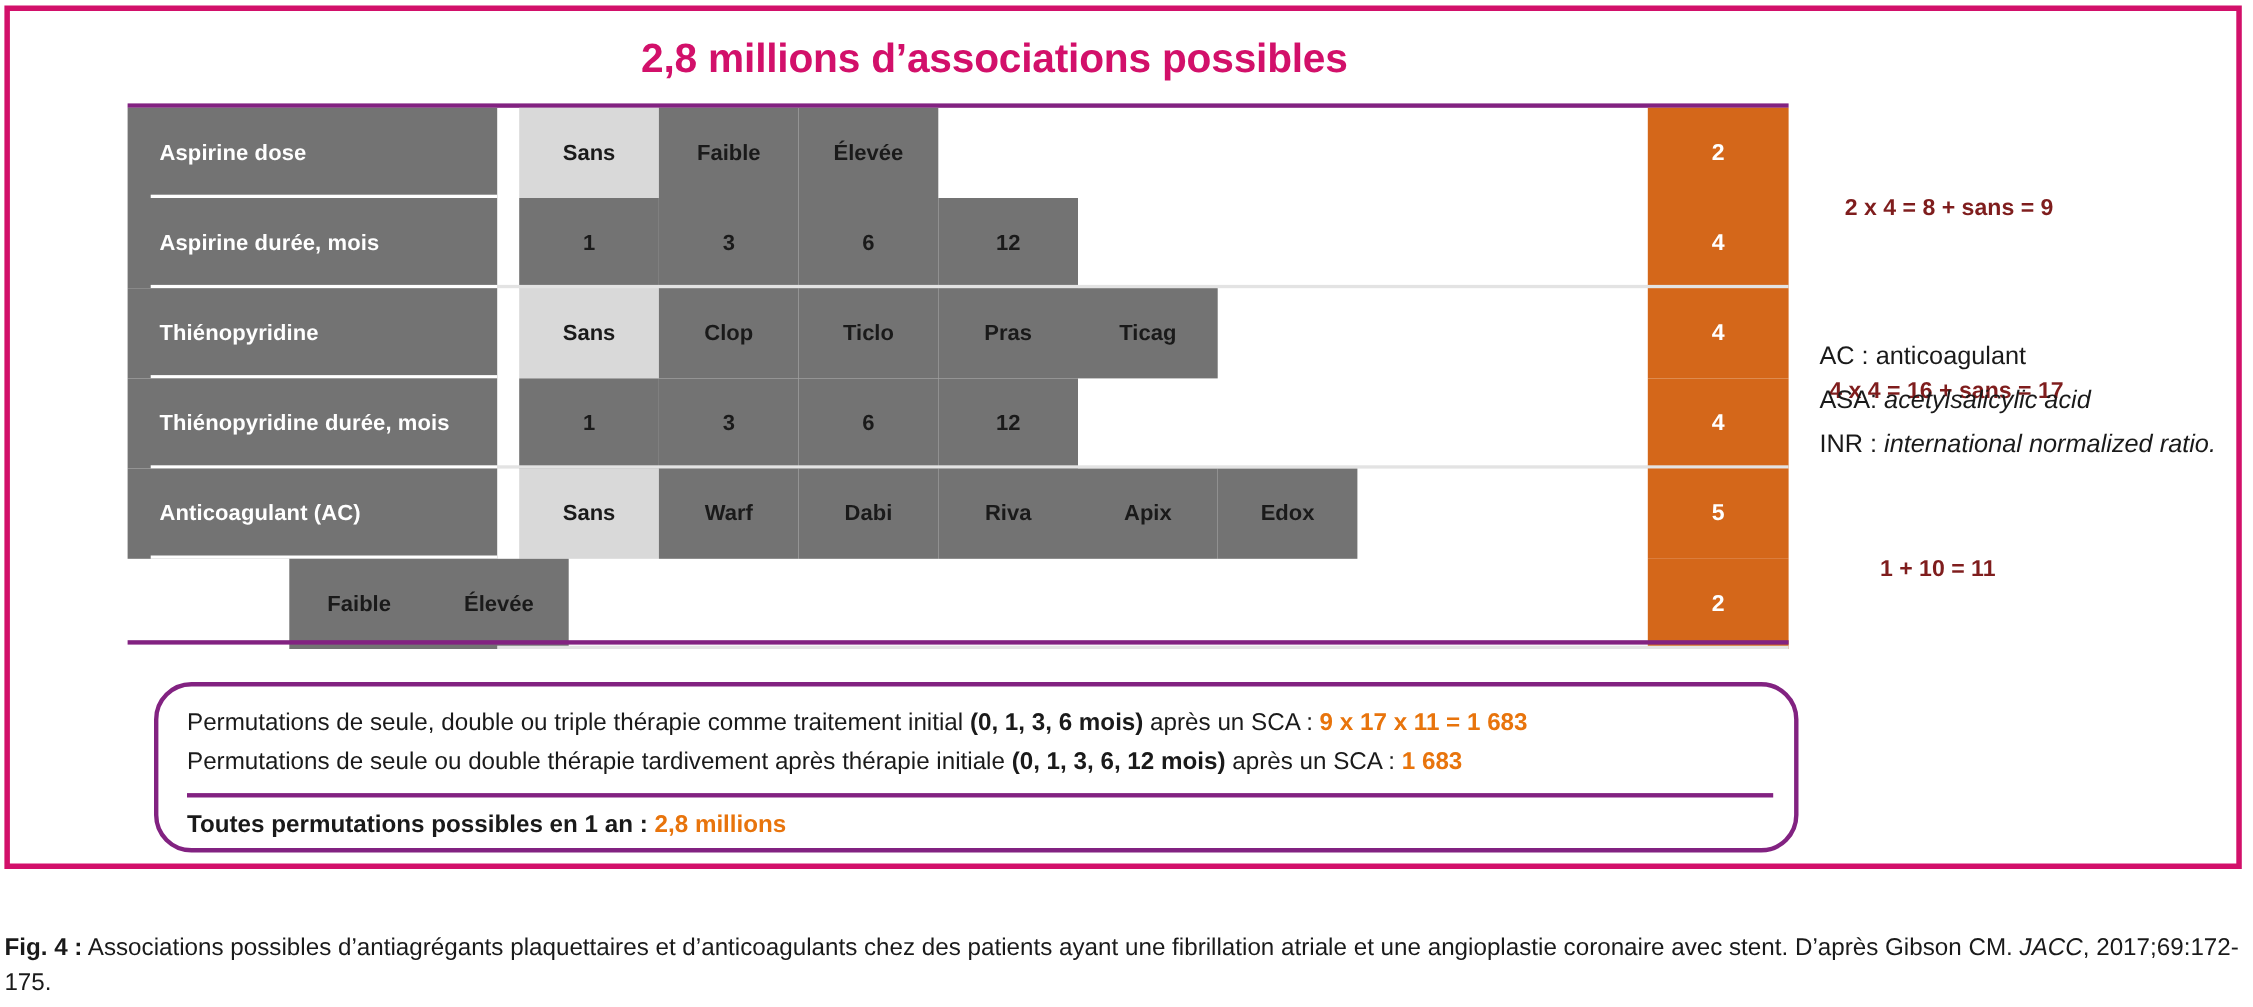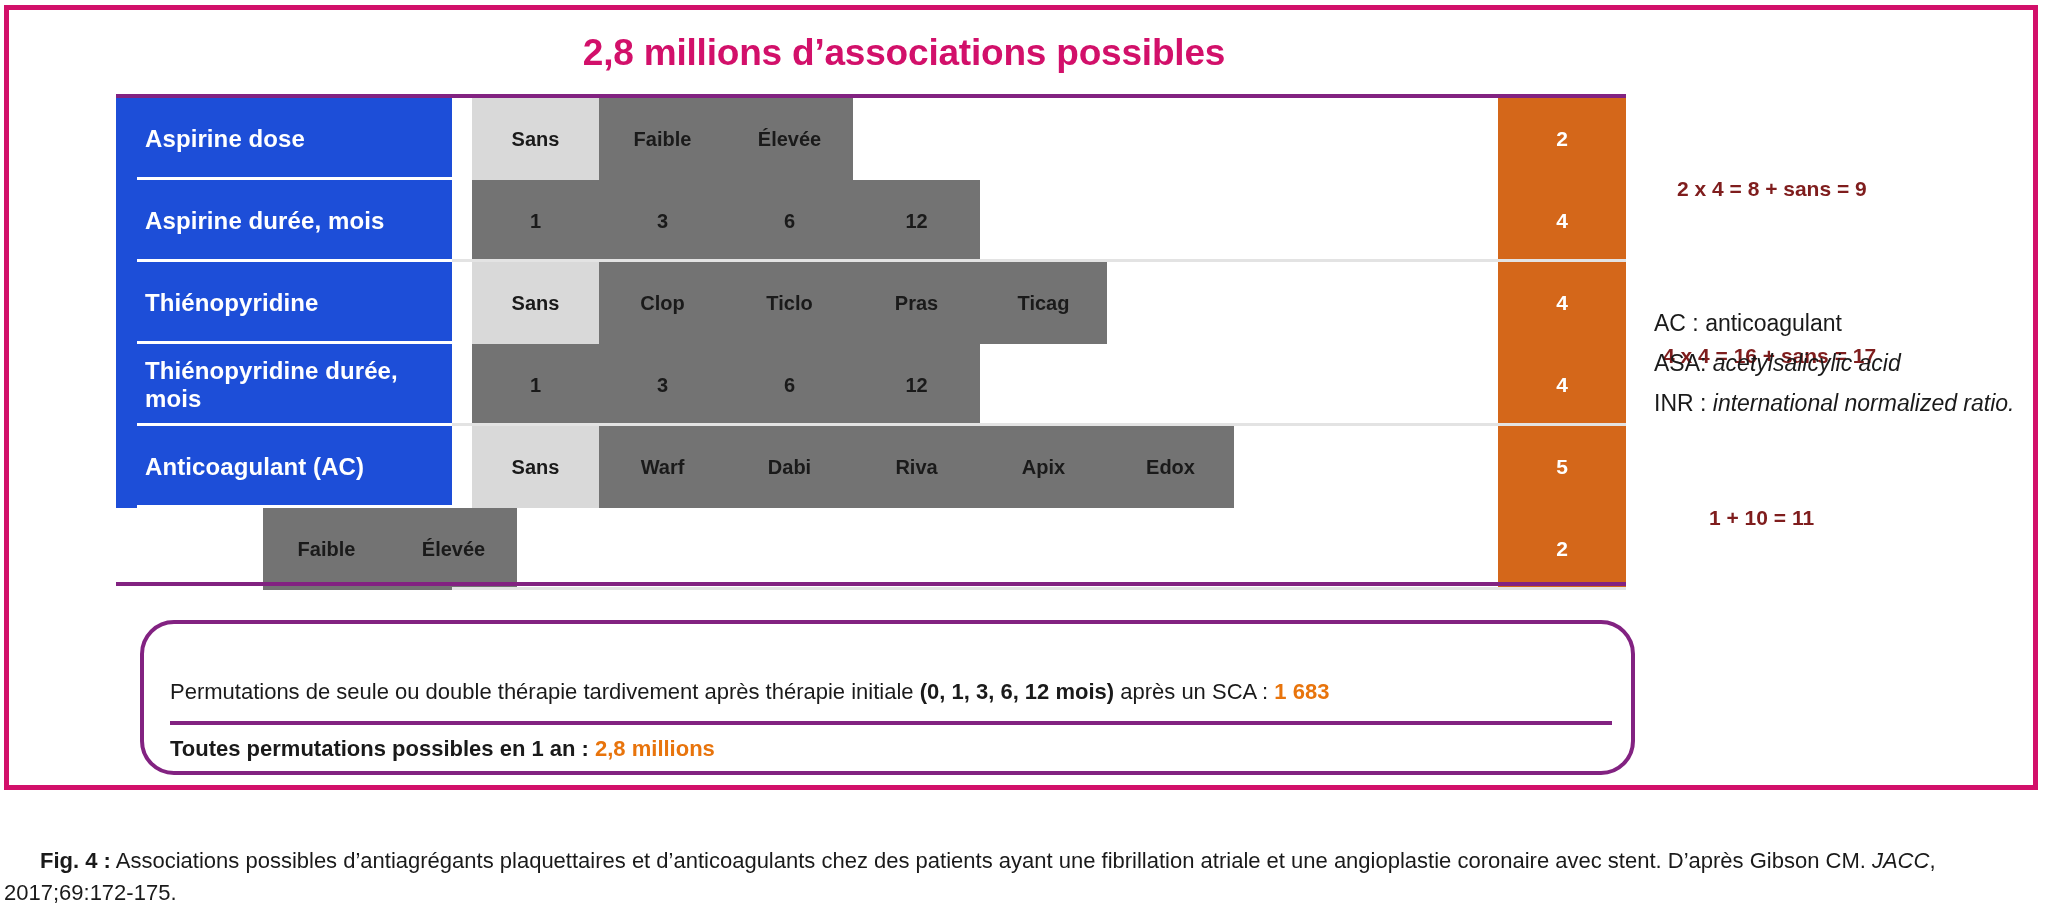--- a/index.html
+++ b/index.html
@@ -51,23 +51,23 @@
   .row{
     position:relative;
     height:82px;
     display:flex;
     align-items:stretch;
   }
 
   
   .label{
     width:336px;flex:0 0 336px;
-    background:#1d4ed8;
+    background:#737373;
     color:#ffffff;
-    font-size:24px;font-weight:bold;
+    font-size:20px;font-weight:bold;
     display:flex;align-items:center;
     padding-left:29px;
     box-sizing:border-box;
     position:relative;
     letter-spacing:0.1px;
   }
   .label .underline{
     position:absolute;left:21px;right:0;bottom:0;height:3px;
     background:#ffffff;
   }
@@ -148,21 +148,21 @@
     background:#822281;
   }
   .o{color:#e8740c;font-weight:bold;}
   .b{font-weight:bold;}
 
   
   .caption{
     position:absolute;left:4px;top:845px;width:2040px;
     font-size:22px;color:#1a1a1a;line-height:32px;
   }
-  .caption .figlabel{font-weight:bold;margin-left:36px;}
+  .caption .figlabel{font-weight:bold;}
   .caption i{font-style:italic;}
 </style>
 </head>
 <body>
 
 <div class="page">
 
   <div class="panel">
 
     <div class="title">2,8 millions d’associations possibles</div>
@@ -359,20 +359,23 @@
       <div class="annot a3">1 + 10 = 11</div>
     </div>
 
     <div class="legend">
       <div><span>AC : </span><span>anticoagulant</span></div>
       <div><span>ASA: </span><i>acetylsalicylic acid</i></div>
       <div><span>INR : </span><i>international normalized ratio.</i></div>
     </div>
 
     <div class="callout">
+      <div class="line l1">
+        <span>Permutations de seule, double ou triple thérapie comme traitement initial </span><span class="b">(0, 1, 3, 6 mois)</span><span> après un SCA : </span><span class="o">9 x 17 x 11 = 1 683</span>
+      </div>
       <div class="line l2">
         <span>Permutations de seule ou double thérapie tardivement après thérapie initiale </span><span class="b">(0, 1, 3, 6, 12 mois)</span><span> après un SCA : </span><span class="o">1 683</span>
       </div>
       <div class="divider"></div>
       <div class="line l3">
         <span>Toutes permutations possibles en 1 an : </span><span class="o">2,8 millions</span>
       </div>
     </div>
 
   </div>

